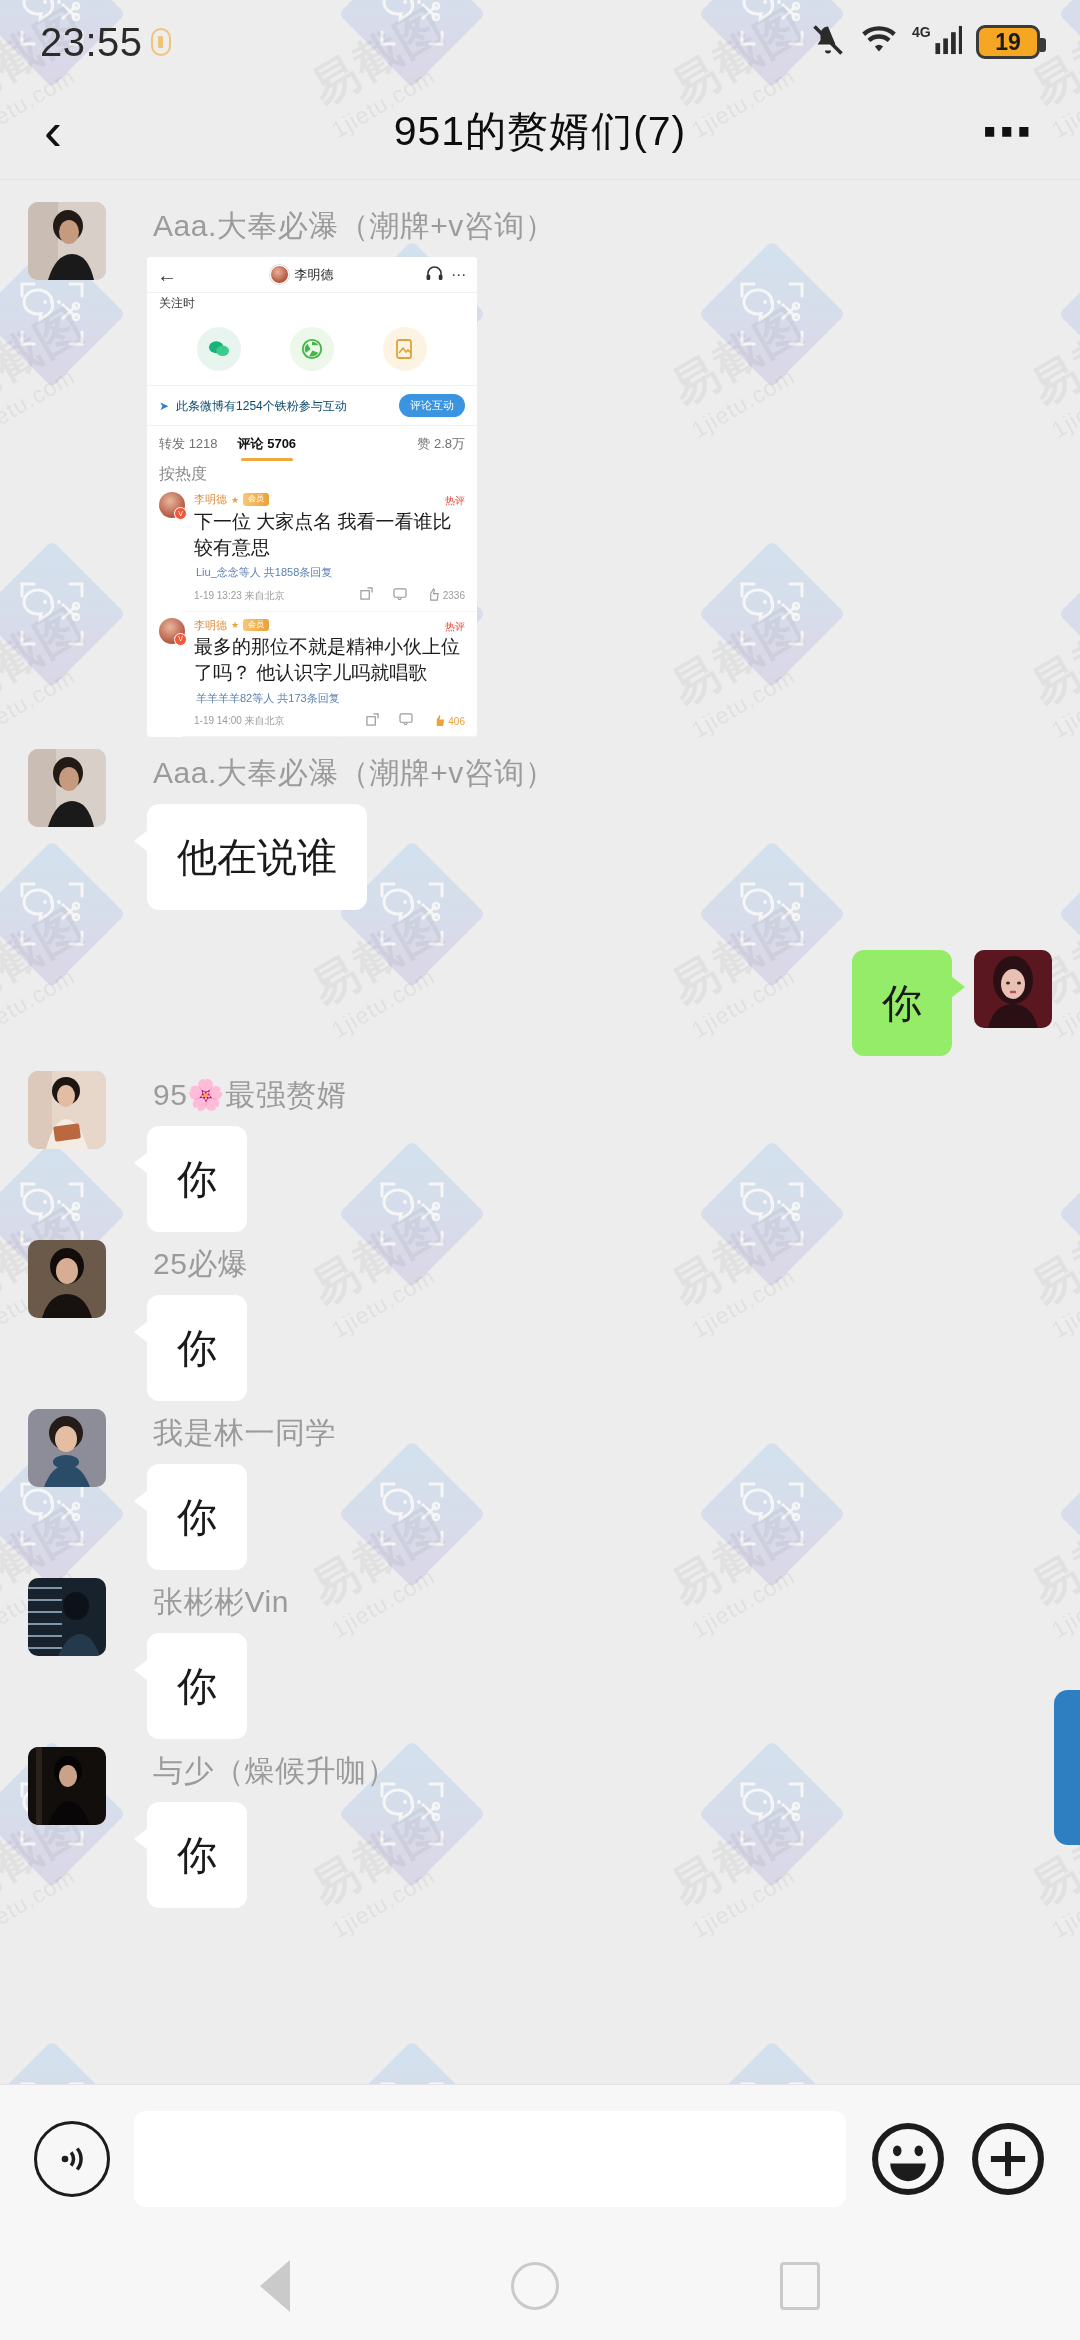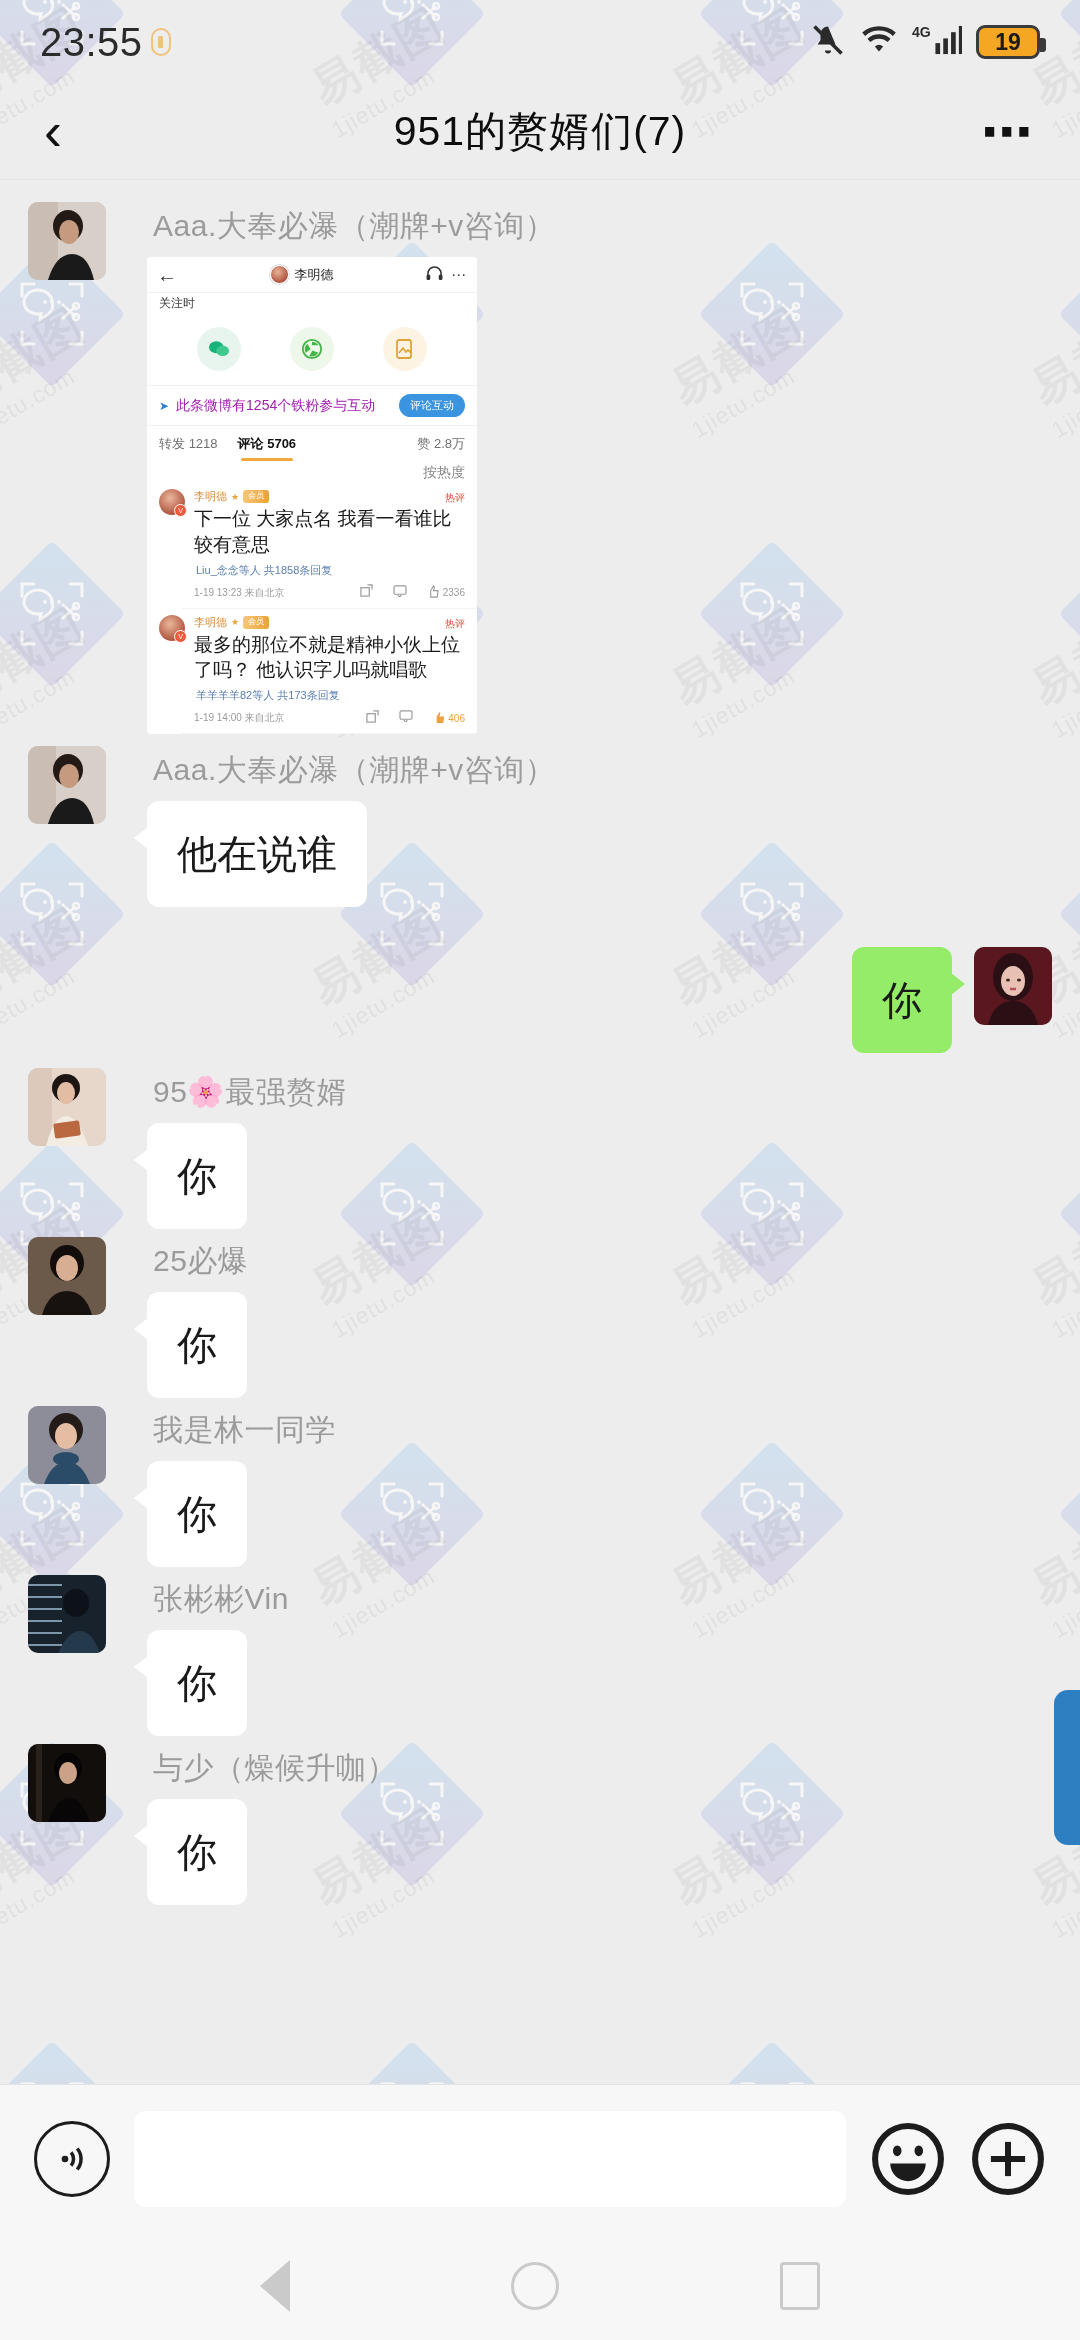--- a/index.html
+++ b/index.html
@@ -141,35 +141,35 @@
   .shot-sub{ font-size:12px;color:#404040;padding:2px 12px 6px; }
   .shot-icons{ display:flex;justify-content:space-around;padding:10px 26px 14px; }
   .shot-ic{ width:44px;height:44px;border-radius:50%;display:flex;align-items:center;justify-content:center;font-size:20px; }
   .ic-a{ background:#e8f5ef;color:#17b37b; }
   .ic-b{ background:#edf7ea;color:#45b649; }
   .ic-c{ background:#fdf3e2;color:#e0a33a; }
   .shot-fan{
     display:flex;align-items:center;gap:7px;padding:8px 12px;border-top:1px solid #f2f2f2;
   }
   .fan-ico{ color:#2f7fd6;font-size:12px; }
-  .fan-txt{ flex:1;font-size:14px;color:#a21caf; }
+  .fan-txt{ flex:1;font-size:12px;color:#0c4a6e; }
   .fan-btn{
     background:#3a94e0;color:#fff;font-size:11px;border-radius:12px;padding:4px 11px;
   }
   .shot-stats{
     display:flex;align-items:baseline;padding:9px 12px 6px;border-top:1px solid #f2f2f2;
     font-size:13px;color:#707070;gap:20px;position:relative;
   }
   .st-active{ color:#111;font-weight:700;position:relative; }
   .st-active:after{
     content:"";position:absolute;left:3px;right:3px;bottom:-8px;height:3px;
     background:#f0a93c;border-radius:2px;
   }
   .st-like{ margin-left:auto; }
-  .shot-sortrow{ text-align:right;font-size:14px;color:#888;padding:4px 12px 2px; }
+  .shot-sortrow{ text-align:left;font-size:16px;color:#888;padding:4px 12px 2px; }
   .cmt{ display:flex;gap:9px;padding:6px 12px 2px;position:relative; }
   .cmt-ava{
     width:26px;height:26px;border-radius:50%;flex:none;position:relative;
     background:radial-gradient(circle at 42% 35%,#e9b79c,#b1543f 72%);
   }
   .cmt-ava:after{
     content:"V";position:absolute;right:-2px;bottom:-2px;width:11px;height:11px;
     background:#ee5a3c;color:#fff;border-radius:50%;font-size:7px;
     display:flex;align-items:center;justify-content:center;border:1px solid #fff;
   }

